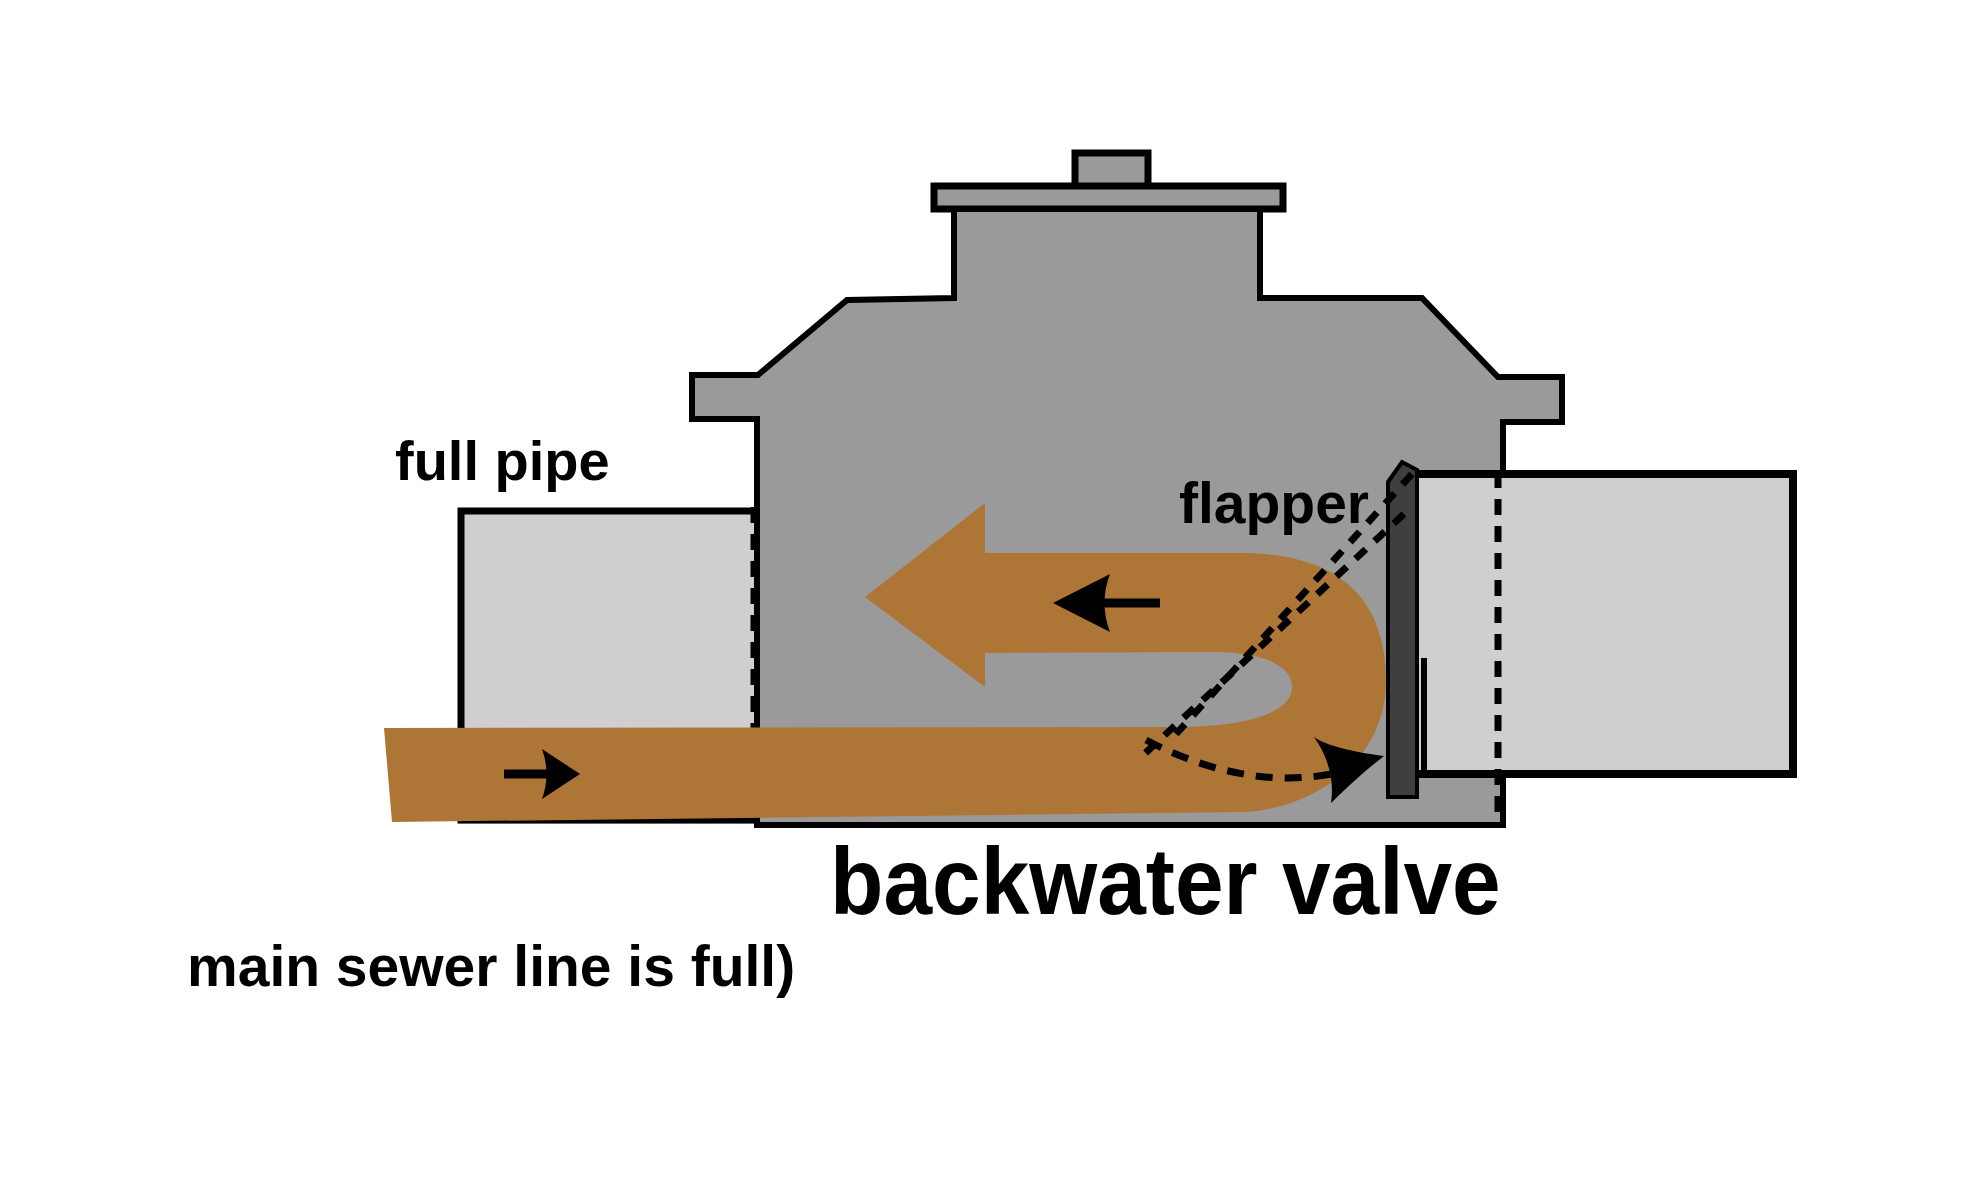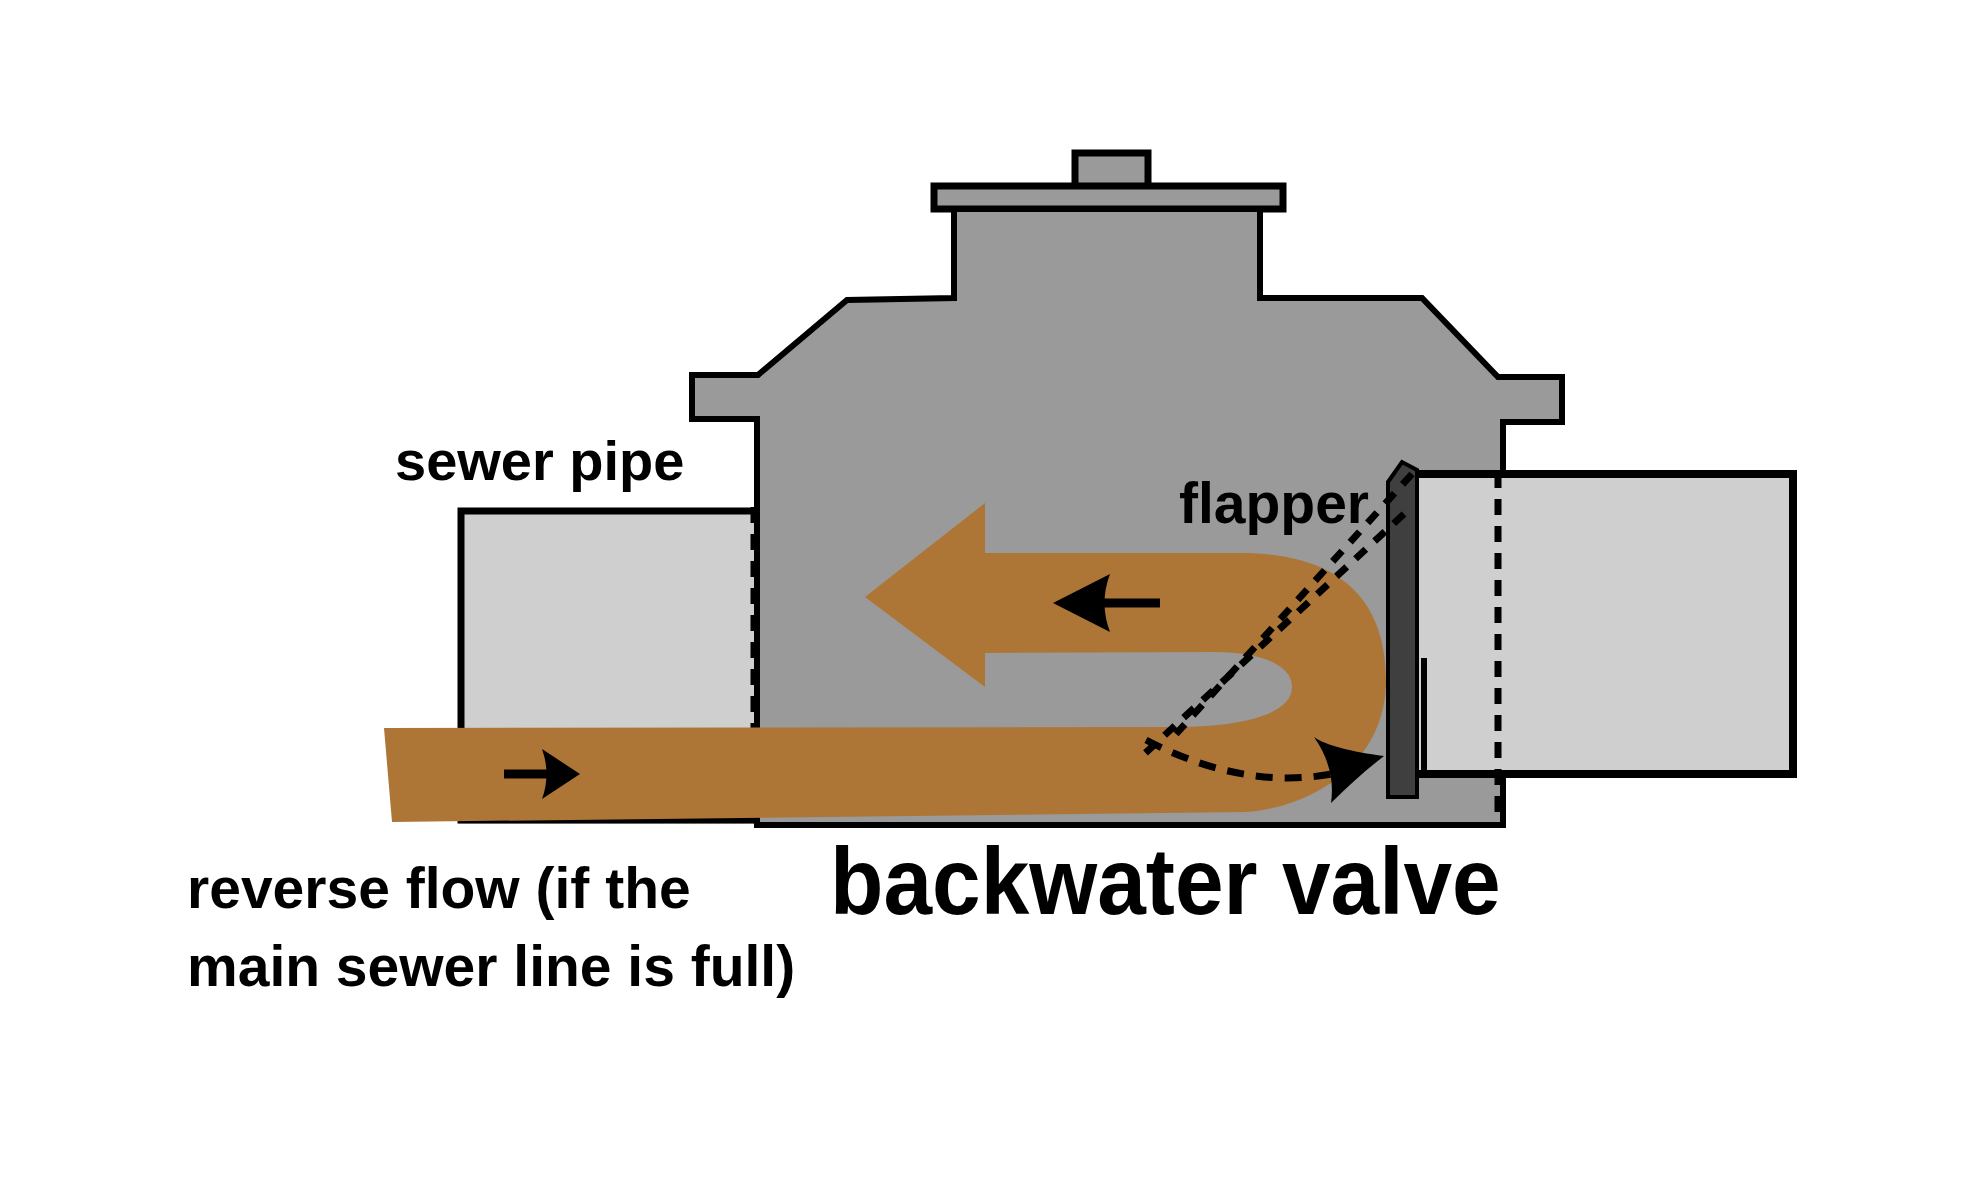--- a/index.html
+++ b/index.html
@@ -68,23 +68,22 @@
              C1330,760 1334,782 1331,803
              C1348,786 1366,770 1384,756 Z" fill="#000"></path>
 
     <line x1="1104" y1="603" x2="1160" y2="603" stroke="#000" stroke-width="9"></line>
     <path d="M1053,603 L1110,574 Q1099,603 1110,632 Z" fill="#000"></path>
 
     <line x1="504" y1="774" x2="548" y2="774" stroke="#000" stroke-width="9"></line>
     <path d="M580,774 L542,749 Q551,774 542,799 Z" fill="#000"></path>
   </svg>
 
-  <div class="lbl lbl-sewer-pipe">sewer pipe</div>
+  <div class="lbl lbl-sewer-pipe">full pipe</div>
 
   <div class="lbl lbl-flapper">flapper</div>
 
   <div class="lbl lbl-title">backwater valve</div>
 
-  <div class="lbl lbl-cap1">reverse flow (if the</div>
 
   <div class="lbl lbl-cap2">main sewer line is full)</div>
 
 </div>
 
 </body></html>

